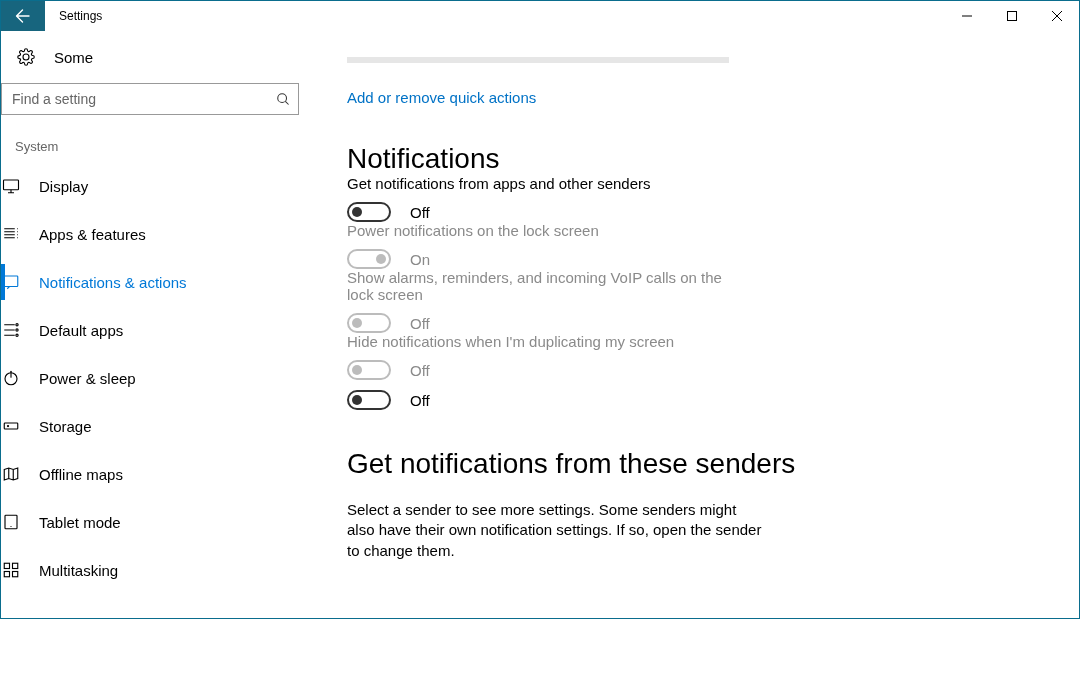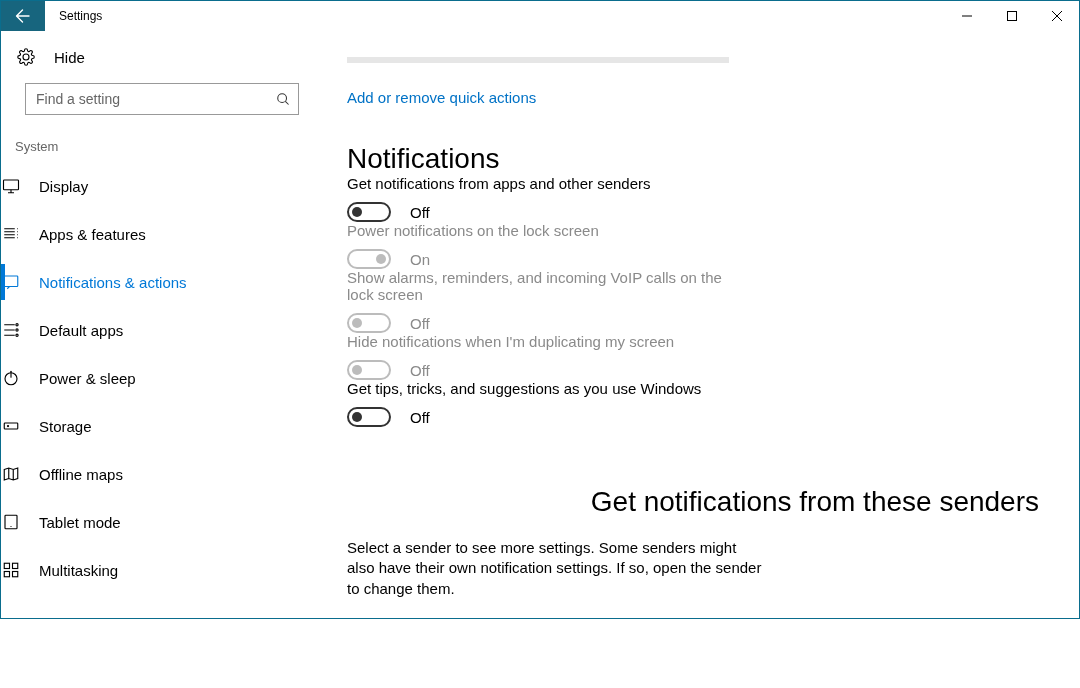--- a/index.html
+++ b/index.html
@@ -46,21 +46,21 @@
     overflow: hidden;
   }
   .home-row {
     display: flex; align-items: center;
     padding: 17px 0 17px 15px; gap: 18px;
     cursor: pointer;
   }
   .home-row .icon-slot { width: 20px; display:flex; justify-content:center; }
   .home-row .label { font-size: 15px; color: #000; }
 
-  .search-wrap { padding: 0 12px 14px 24px; }
+  .search-wrap { padding: 0 12px 14px 0; }
   .search {
     width: 100%; height: 32px;
     border: 1px solid #999; background: #fff;
     display: flex; align-items: center;
     padding: 0 8px 0 10px;
   }
   .search input {
     flex: 1; border: none; outline: none;
     font-size: 14px; color: #333; background: transparent;
   }
@@ -100,22 +100,21 @@
   .link {
     color: #0072c6; font-size: 15px;
     margin-top: 26px; display: inline-block; cursor: pointer;
   }
   h1.section {
     font-weight: 300; font-size: 28px; color: #000;
     margin-top: 36px;
   }
   h1.section2 {
     font-weight: 300; font-size: 28px; color: #000;
-    margin-top: 59px;
-    text-align: right;
+    margin-top: 38px;
   }
   .setting { max-width: 400px; }
   .setting-label { font-size: 15px; color: #000; }
   .setting.disabled .setting-label { color: #8a8a8a; }
   .toggle-row { display: flex; align-items: center; gap: 19px; margin-top: 10px; }
   .toggle {
     width: 44px; height: 20px; border-radius: 10px;
     border: 2px solid #333; position: relative; background: #fff;
     box-sizing: border-box; cursor: pointer;
   }
@@ -169,21 +168,21 @@
 
   <div class="body">
 
     <div class="sidebar">
       <div class="home-row">
         <span class="icon-slot">
           <svg width="18" height="18" viewBox="0 0 24 24">
               <path fill="none" stroke="#000" stroke-width="1.5" d="M12 8a4 4 0 100 8 4 4 0 000-8zM19.4 15a1.7 1.7 0 00.3 1.8l.1.1a2 2 0 11-2.8 2.8l-.1-.1a1.7 1.7 0 00-1.8-.3 1.7 1.7 0 00-1 1.5V21a2 2 0 11-4 0v-.1a1.7 1.7 0 00-1.1-1.5 1.7 1.7 0 00-1.8.3l-.1.1a2 2 0 11-2.8-2.8l.1-.1a1.7 1.7 0 00.3-1.8 1.7 1.7 0 00-1.5-1H3a2 2 0 110-4h.1A1.7 1.7 0 004.6 9a1.7 1.7 0 00-.3-1.8l-.1-.1a2 2 0 112.8-2.8l.1.1a1.7 1.7 0 001.8.3H9a1.7 1.7 0 001-1.5V3a2 2 0 114 0v.1a1.7 1.7 0 001 1.5 1.7 1.7 0 001.8-.3l.1-.1a2 2 0 112.8 2.8l-.1.1a1.7 1.7 0 00-.3 1.8V9a1.7 1.7 0 001.5 1H21a2 2 0 110 4h-.1a1.7 1.7 0 00-1.5 1z"></path>
             </svg>
         </span>
-        <span class="label">Hide</span>
+        <span class="label">Some</span>
       </div>
 
       <div class="search-wrap">
         <div class="search">
           <input type="text" placeholder="Find a setting" style="">
           <span class="sicon">
             <svg width="14" height="14" viewBox="0 0 16 16">
                 <circle cx="7" cy="7" r="5" stroke="#333" stroke-width="1.2" fill="none"></circle>
                 <path d="M11 11l3 3" stroke="#333" stroke-width="1.2" stroke-linecap="round"></path>
               </svg>
@@ -320,21 +319,20 @@
         <div class="setting-label">Hide notifications when I'm duplicating my screen</div>
         <div class="toggle-row">
           <div class="toggle">
               <div class="knob"></div>
             </div>
           <div class="toggle-text">Off</div>
         </div>
       </div>
 
       <div class="setting">
-        <div class="setting-label">Get tips, tricks, and suggestions as you use Windows</div>
         <div class="toggle-row">
           <div class="toggle">
               <div class="knob"></div>
             </div>
           <div class="toggle-text">Off</div>
         </div>
       </div>
 
       <h1 class="section2">Get notifications from these senders</h1>
       <p class="para">Select a sender to see more settings. Some senders might also have their own notification settings. If so, open the sender to change them.</p>

